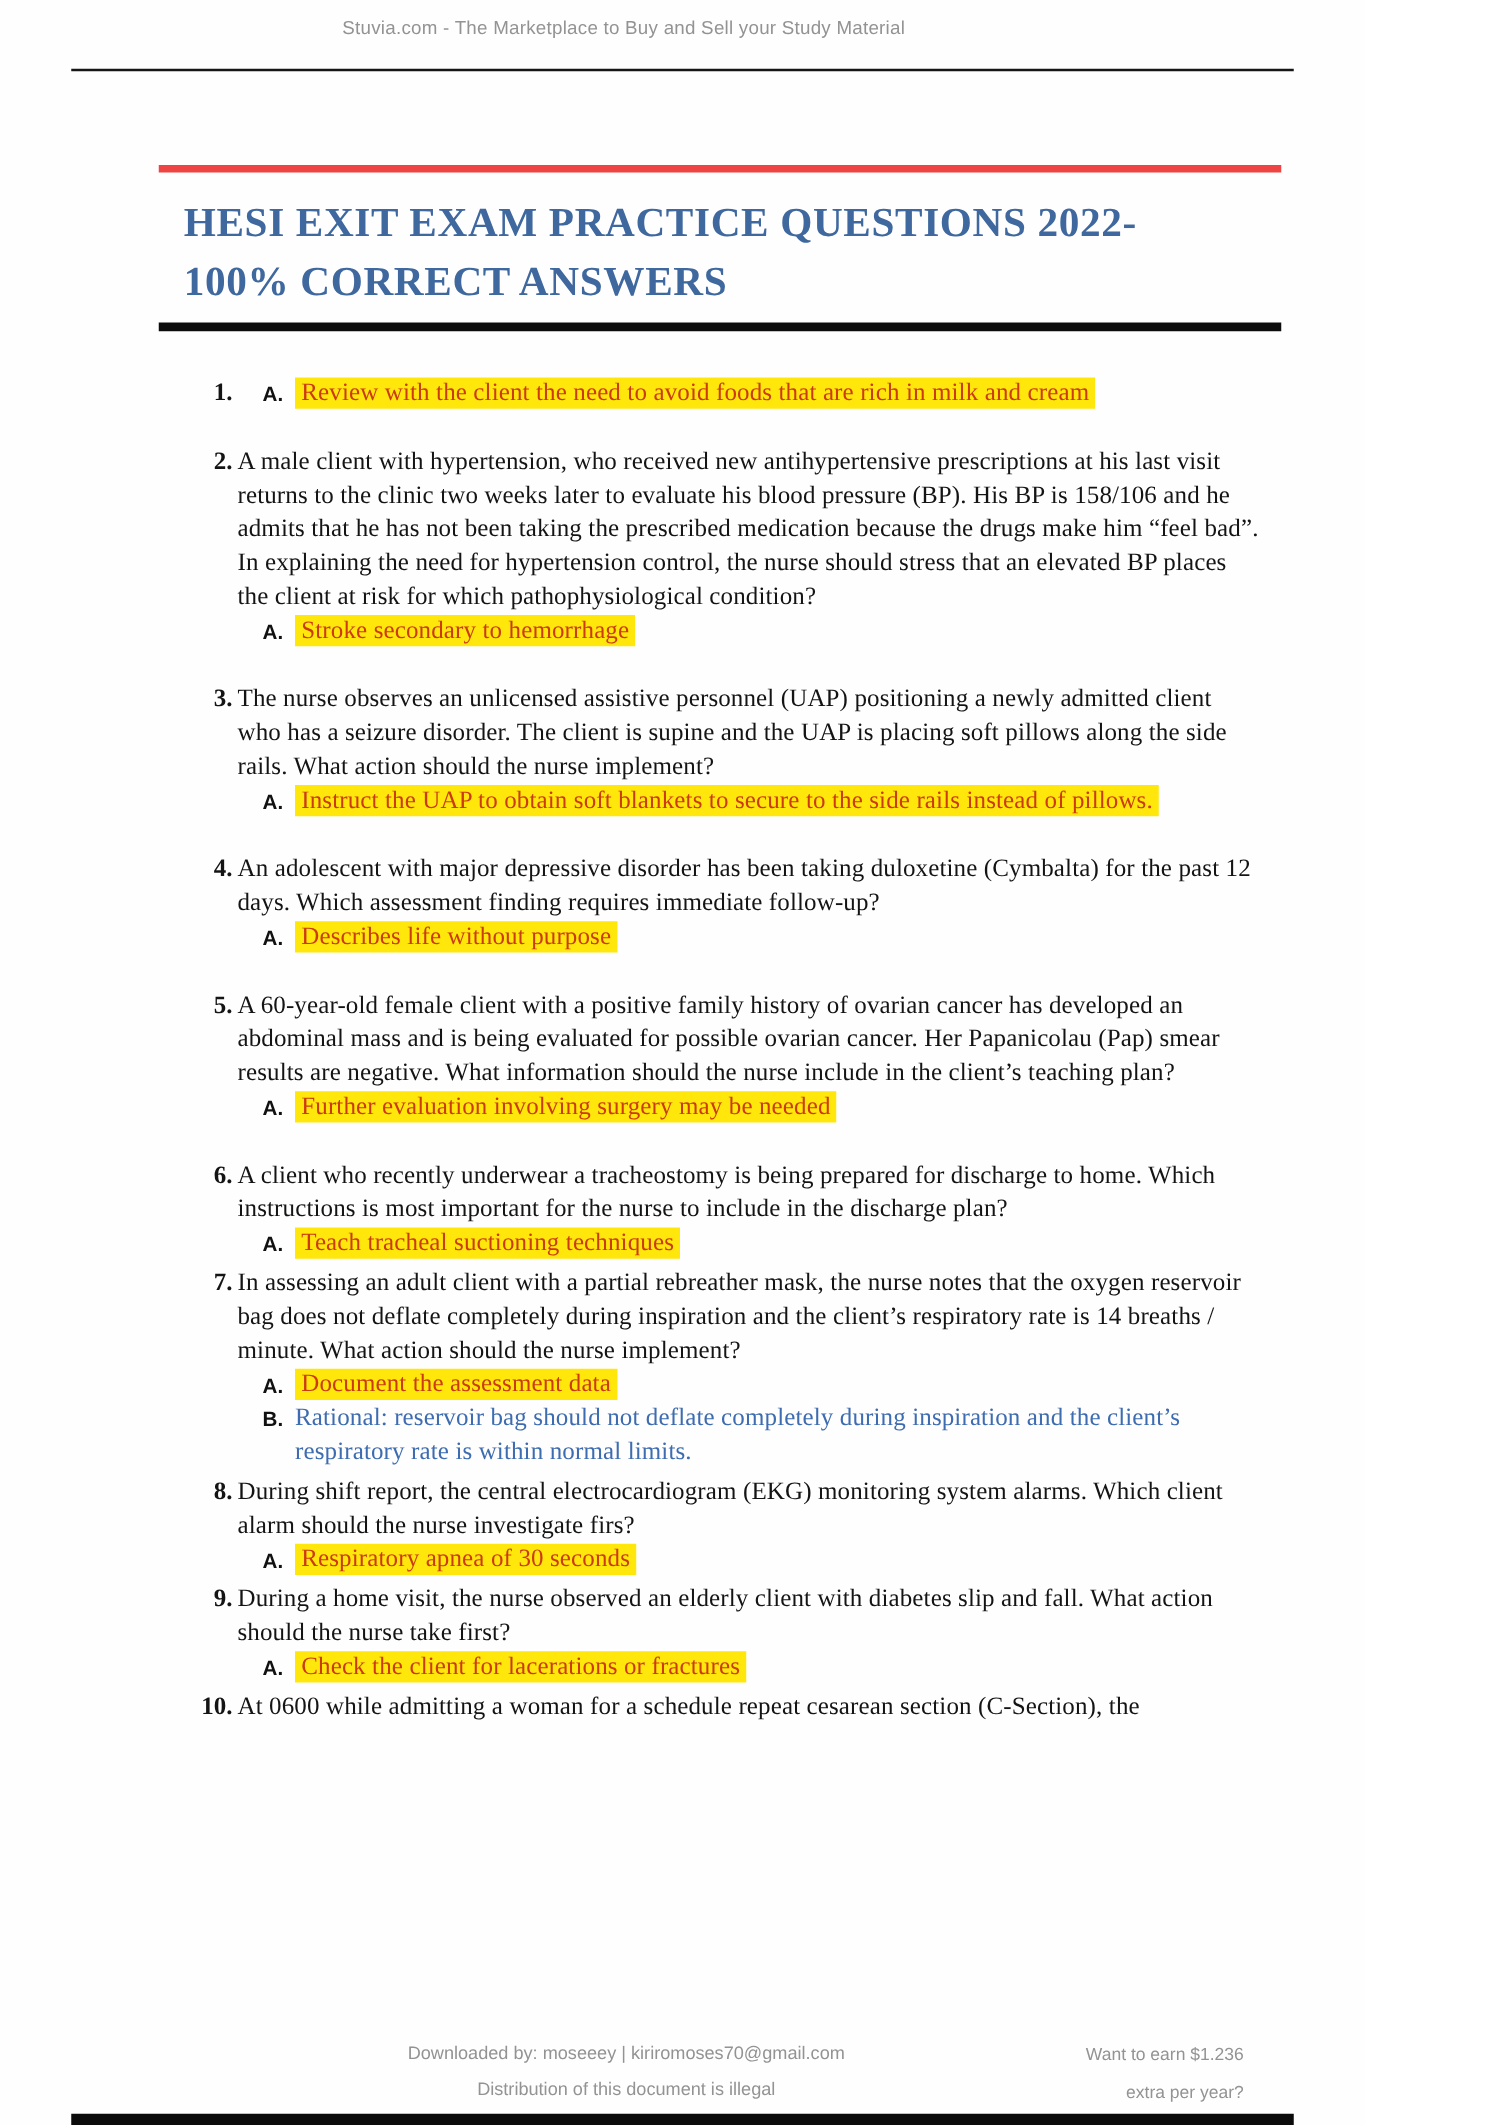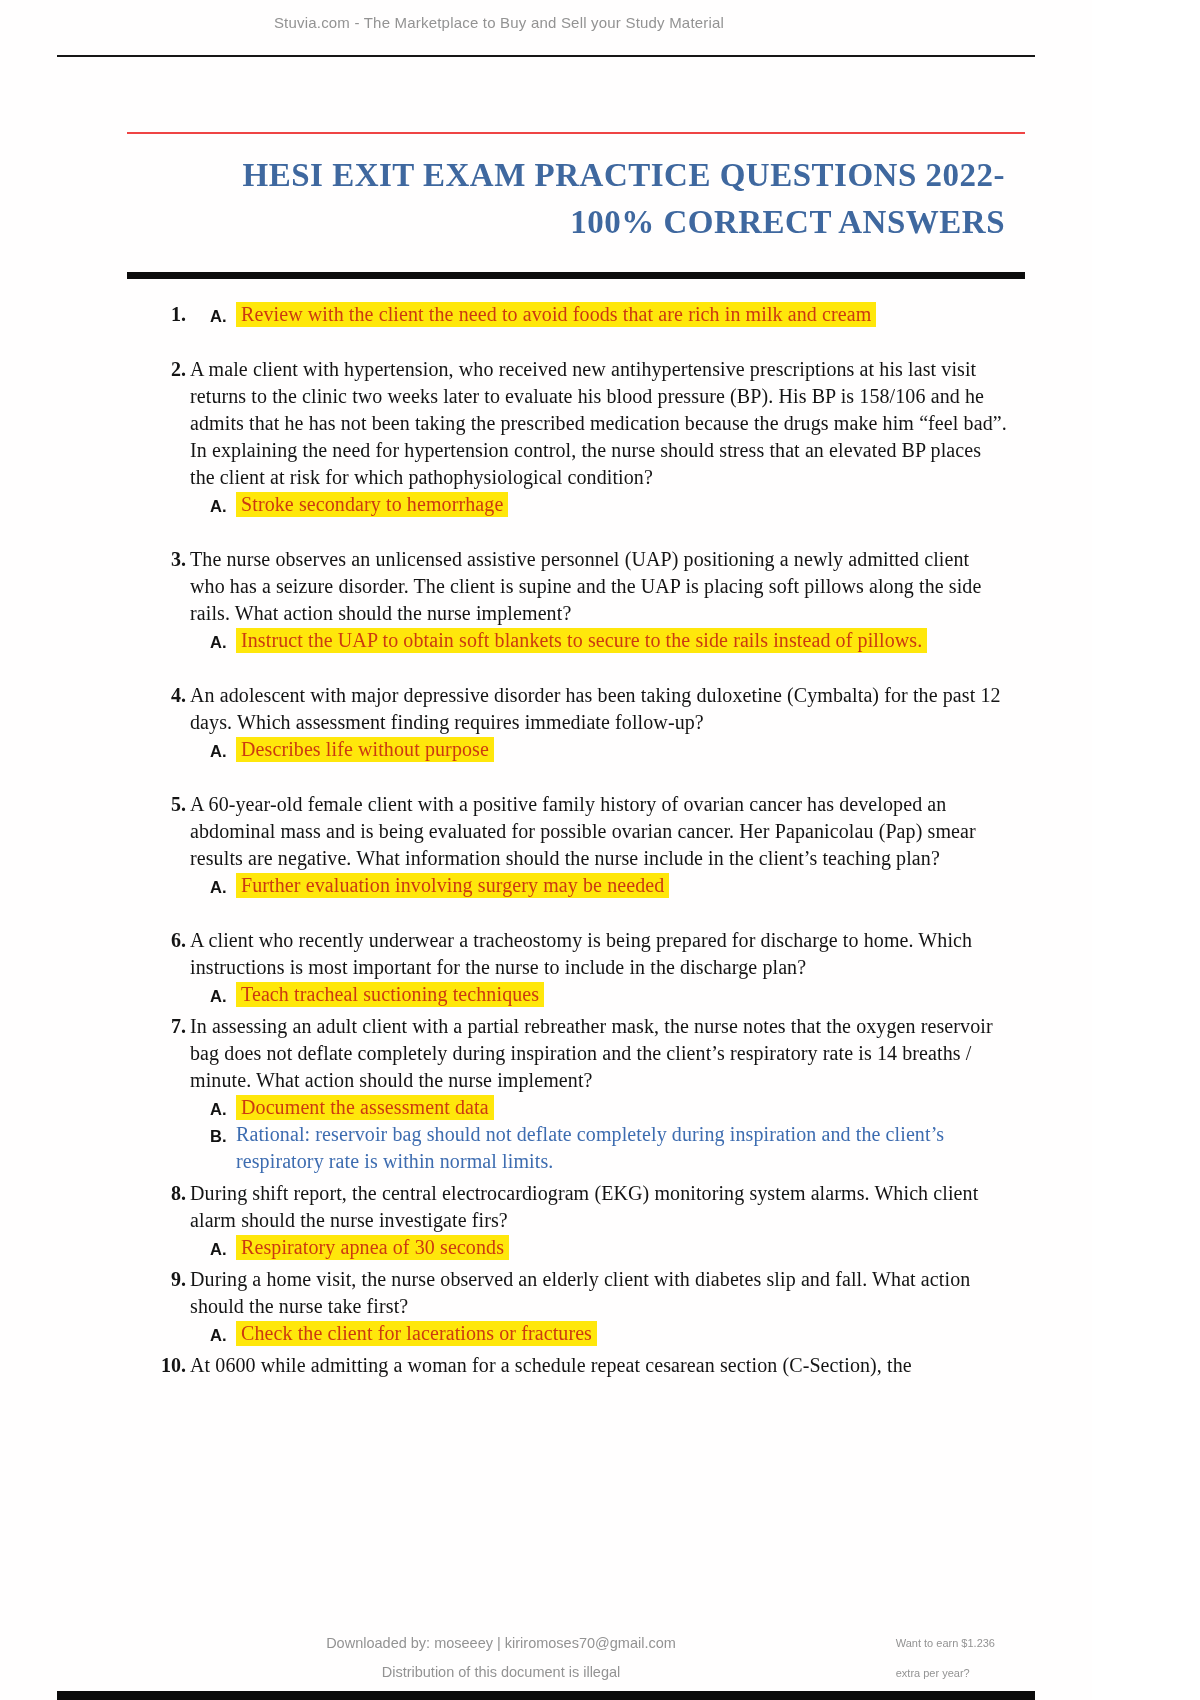--- a/index.html
+++ b/index.html
@@ -14,44 +14,44 @@
   .page{position:relative;width:1092px;height:1700px;background:#fffefe;overflow:hidden;
         font-family:"Liberation Serif",serif;color:var(--ink);}
 
   
   .site-header{position:absolute;top:14px;left:0;right:94px;text-align:center;
     font-family:"Liberation Sans",sans-serif;font-size:15px;color:var(--gray);letter-spacing:.2px;}
   .header-rule{position:absolute;top:55px;left:57px;right:57px;height:2px;background:#161616;}
 
   
   .title-block{position:absolute;top:132px;left:127px;width:858px;
-    border-top:2px solid #ef4444;border-bottom:7px solid #0c0c0c;
-    padding:18px 20px 26px;text-align:right;}
+    border-top:6px solid #ef4444;border-bottom:7px solid #0c0c0c;
+    padding:18px 20px 8px;text-align:left;}
   .title-line{font-size:33px;line-height:47px;font-weight:600;color:var(--title-blue);letter-spacing:.5px;}
 
   
   .questions{position:absolute;top:301px;left:168px;width:840px;}
   .question{position:relative;padding-left:22px;margin-top:28px;font-size:20px;line-height:27px;}
   .question:first-child{margin-top:0;}
   .question:nth-child(n+7){margin-top:5px;}
   .qnum{position:absolute;left:-12px;width:30px;text-align:right;font-weight:bold;}
   .qtext{letter-spacing:.1px;}
   .option{position:relative;padding-left:46px;}
   .opt-label{position:absolute;left:20px;top:2px;font-family:"Liberation Sans",sans-serif;
     font-weight:bold;font-size:16.5px;color:#111;}
   .opt-text{letter-spacing:.1px;margin-top:24px;}
   .opt-text.highlight{background:var(--hl-yellow);color:var(--answer-red);
     padding:1px 5px 2px;box-decoration-break:clone;-webkit-box-decoration-break:clone;}
   .opt-text.rationale{color:var(--rationale-blue);}
 
   
   .footer-center{position:absolute;top:1629px;left:4px;right:94px;text-align:center;
     font-family:"Liberation Sans",sans-serif;font-size:14.5px;line-height:29px;color:var(--gray);}
-  .earn-note{position:absolute;top:1628px;right:97px;
-    font-family:"Liberation Sans",sans-serif;font-size:11px;line-height:30px;color:var(--gray);}
+  .earn-note{position:absolute;top:1628px;right:97px;text-align:right;
+    font-family:"Liberation Sans",sans-serif;font-size:14px;line-height:30px;color:var(--gray);}
   .qr{position:absolute;left:1113px;top:1625px;width:58px;height:58px;}
   .bottom-rule{position:absolute;top:1691px;left:57px;right:57px;height:9px;background:#0b0b0b;}
 </style>
 </head>
 <body>
 
 <div class="page">
 
   <div class="site-header">Stuvia.com - The Marketplace to Buy and Sell your Study Material</div>
   <div class="header-rule"></div>

